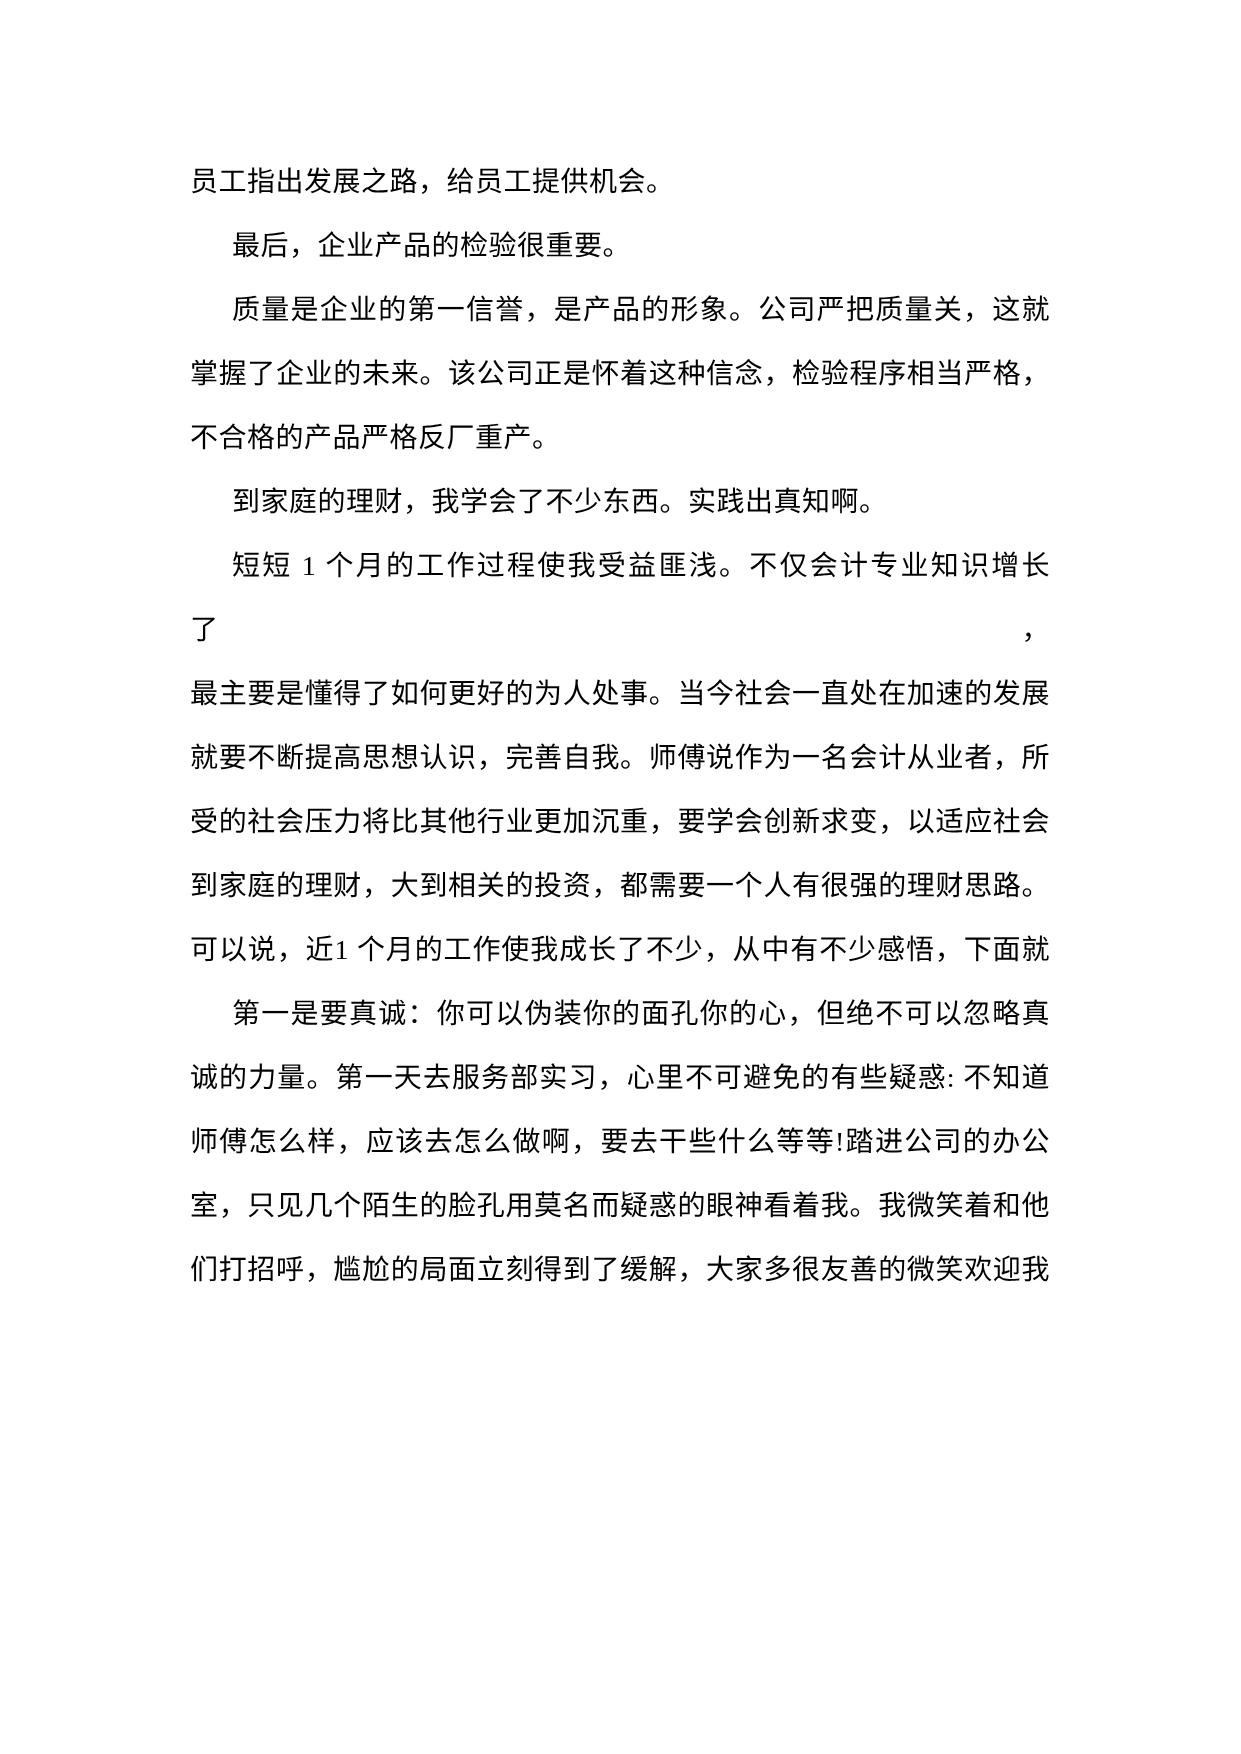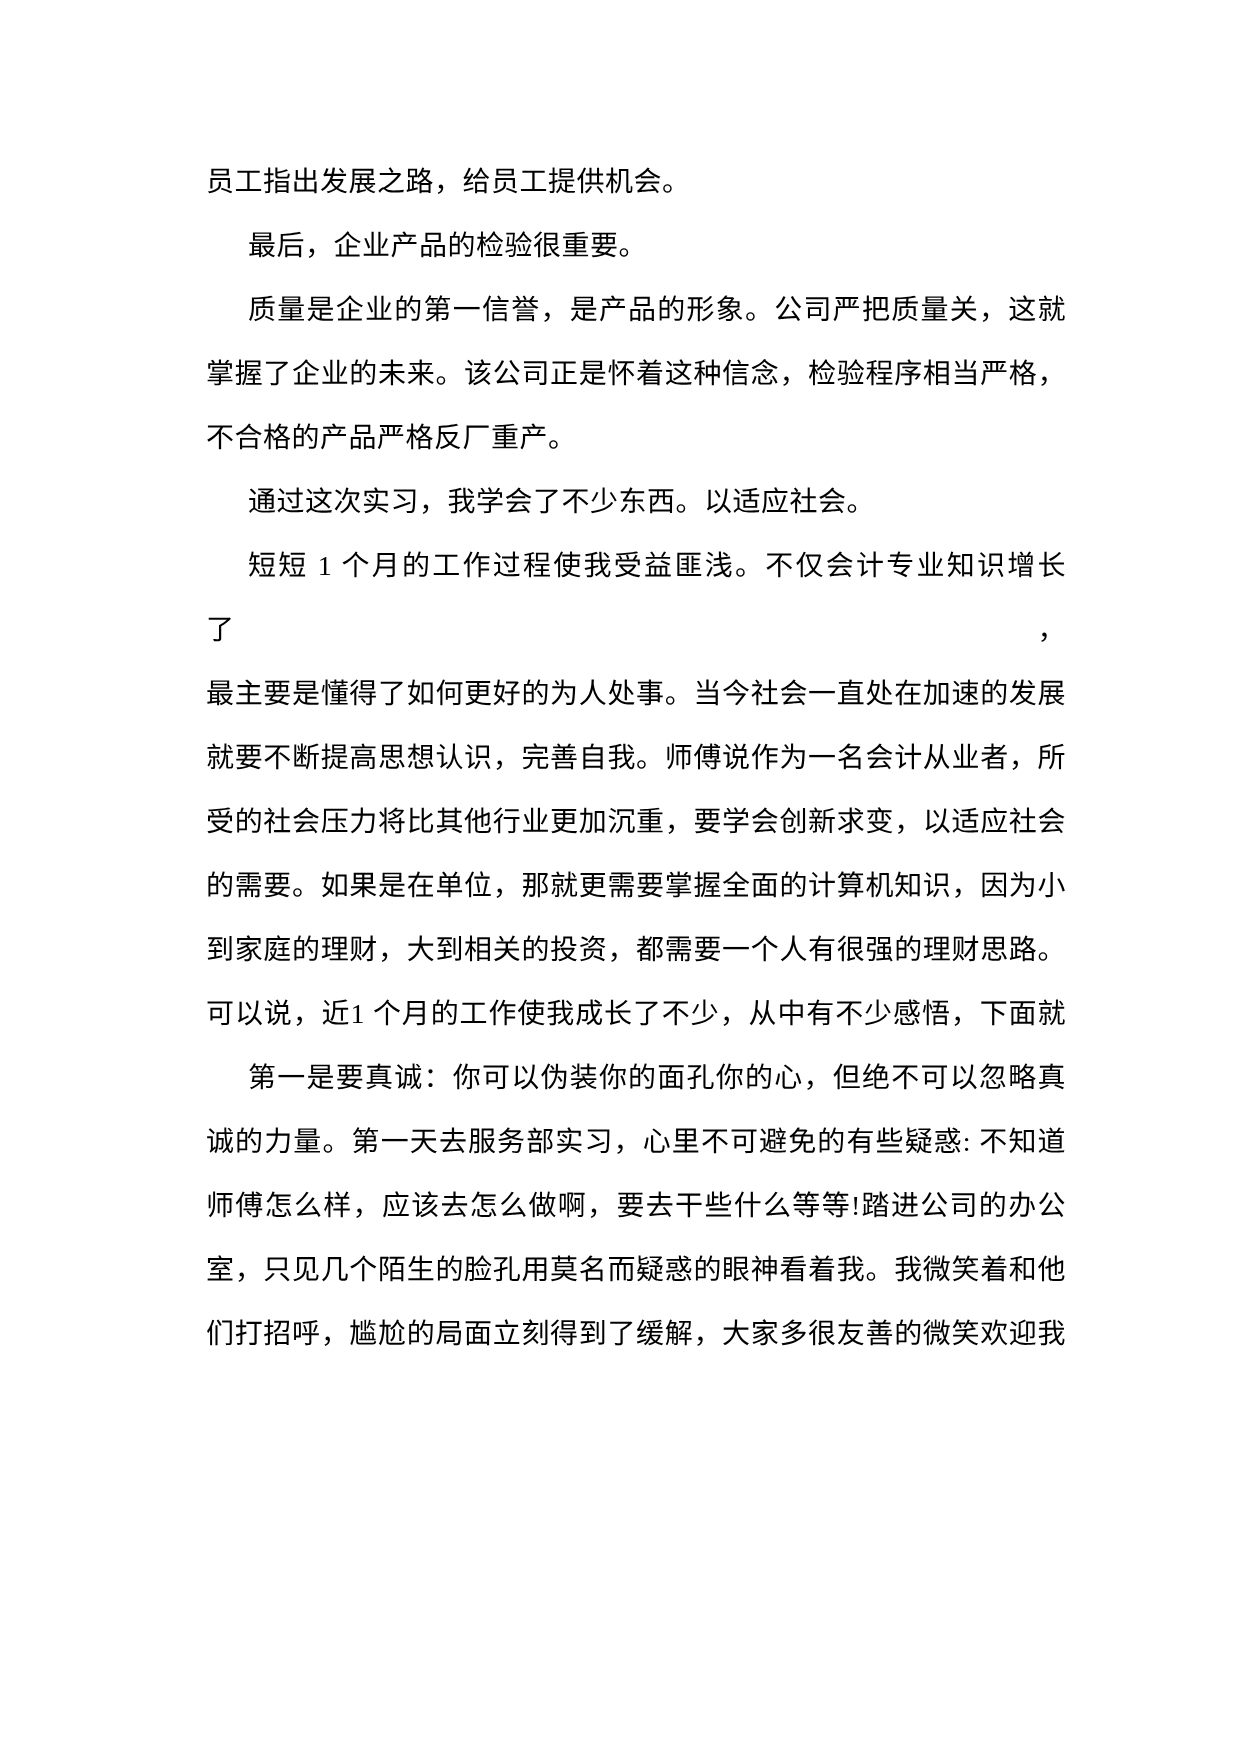--- a/index.html
+++ b/index.html
@@ -9,21 +9,21 @@
   }
   .page {
     position: relative;
     width: 1241px;
     height: 1754px;
     background: #ffffff;
     overflow: hidden;
   }
   .doc {
     position: absolute;
-    left: 206px;
+    left: 190px;
     top: 150px;
     width: 860px;
     color: #000000;
     font-family: "Liberation Serif", "DejaVu Serif", serif;
   }
   .para { margin: 0; }
   .para.heading {
     margin-top: 66px;
     margin-bottom: 6px;
   }
@@ -52,28 +52,27 @@
       </div>
       <div class="para body">
         <div class="line indent">最后，企业产品的检验很重要。</div>
       </div>
       <div class="para body">
         <div class="line fill indent">质量是企业的第一信誉，是产品的形象。公司严把质量关，这就</div>
         <div class="line fill">掌握了企业的未来。该公司正是怀着这种信念，检验程序相当严格，</div>
         <div class="line">不合格的产品严格反厂重产。</div>
       </div>
       <div class="para body">
-        <div class="line indent">通过这次实习，我学会了不少东西。以适应社会。</div>
+        <div class="line indent">到家庭的理财，我学会了不少东西。实践出真知啊。</div>
       </div>
       <div class="para body">
         <div class="line fill indent">短短 1 个月的工作过程使我受益匪浅。不仅会计专业知识增长了，</div>
         <div class="line fill">最主要是懂得了如何更好的为人处事。当今社会一直处在加速的发展</div>
         <div class="line fill">就要不断提高思想认识，完善自我。师傅说作为一名会计从业者，所</div>
         <div class="line fill">受的社会压力将比其他行业更加沉重，要学会创新求变，以适应社会</div>
-        <div class="line fill">的需要。如果是在单位，那就更需要掌握全面的计算机知识，因为小</div>
         <div class="line fill">到家庭的理财，大到相关的投资，都需要一个人有很强的理财思路。</div>
         <div class="line fill">可以说，近1 个月的工作使我成长了不少，从中有不少感悟，下面就</div>
       </div>
       <div class="para body">
         <div class="line fill indent">第一是要真诚：你可以伪装你的面孔你的心，但绝不可以忽略真</div>
         <div class="line fill">诚的力量。第一天去服务部实习，心里不可避免的有些疑惑: 不知道</div>
         <div class="line fill">师傅怎么样，应该去怎么做啊，要去干些什么等等!踏进公司的办公</div>
         <div class="line fill">室，只见几个陌生的脸孔用莫名而疑惑的眼神看着我。我微笑着和他</div>
         <div class="line fill">们打招呼，尴尬的局面立刻得到了缓解，大家多很友善的微笑欢迎我</div>
       </div>

